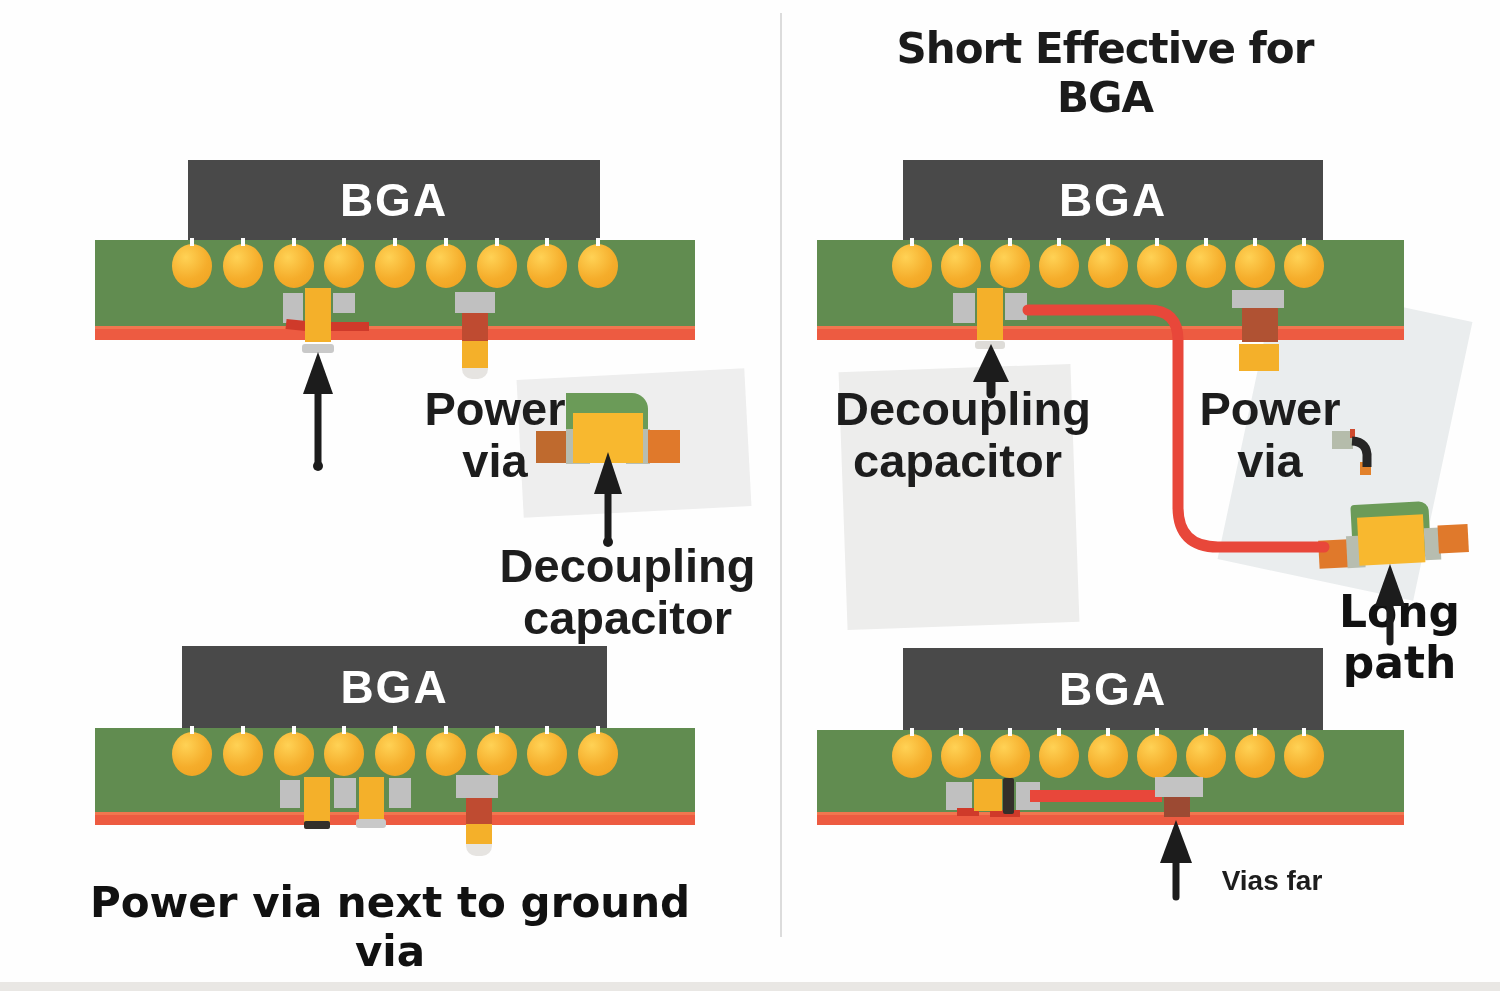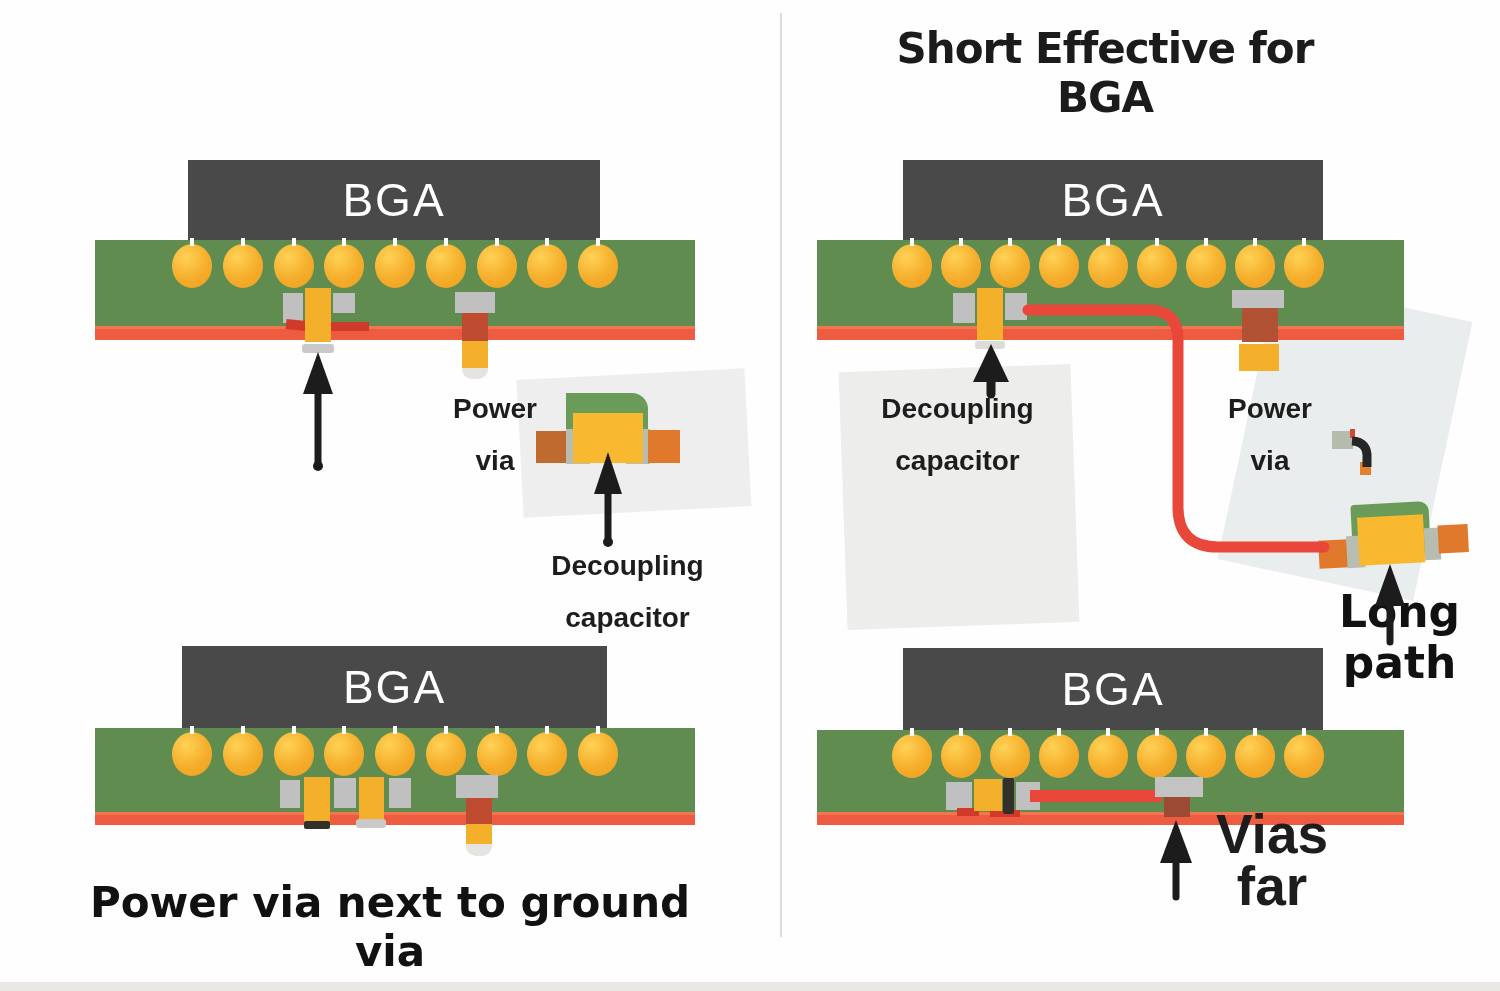--- a/index.html
+++ b/index.html
@@ -6,21 +6,21 @@
   .canvas{position:relative;width:1500px;height:991px;background:#fefefe;overflow:hidden;
           font-family:"Liberation Sans",sans-serif;}
   .divider{position:absolute;left:780px;top:13px;width:2px;height:924px;background:#dcdcdc;}
   .bottom-strip{position:absolute;left:0;top:982px;width:1500px;height:9px;background:#e9e7e4;}
 
   
   .backdrop{position:absolute;background:#eeeeee;}
 
   
   .chip{position:absolute;background:#494949;display:flex;align-items:center;justify-content:center;
-        color:#fff;font-weight:normal;font-size:46px;letter-spacing:2px;}
+        color:#fff;font-weight:bold;font-size:46px;letter-spacing:2px;}
   .board{position:absolute;background:#618c50;}
   .board .plane{position:absolute;left:0;bottom:0;width:100%;background:#ed5b41;border-top:3px solid #f1764f;box-sizing:border-box;}
 
   
   .balls{position:absolute;display:flex;justify-content:space-between;}
   .ball{position:relative;width:40px;height:44px;border-radius:50%;
         background:radial-gradient(circle at 35% 30%, #ffd255 0%, #f5ad2b 55%, #eda01f 100%);}
   .ball::after{content:"";position:absolute;top:-6px;left:18px;width:4px;height:8px;background:#ffffff;}
 
   
@@ -41,21 +41,21 @@
   .cgray{position:absolute;background:#b7bdb0;}
   .elbow-sq{position:absolute;background:#b5bcab;}
   .elbow-red{position:absolute;background:#cf4a2f;}
   .elbow-or{position:absolute;background:#e2812b;}
 
   
   .title{position:absolute;color:#1b1b1b;text-align:center;font-weight:bold;}
   .title-left{left:170px;top:24px;width:460px;font-size:46px;}
   .title-right{left:845px;top:24px;width:520px;font-size:42px;letter-spacing:-1px;
                font-family:"DejaVu Sans",sans-serif;}
-  .lbl{position:absolute;color:#1d1d1d;font-weight:bold;font-size:28px;text-align:center;line-height:52px;}
+  .lbl{position:absolute;color:#1d1d1d;font-weight:bold;font-size:47px;text-align:center;line-height:52px;}
   .caption{position:absolute;color:#111;font-family:"DejaVu Sans",sans-serif;font-weight:bold;text-align:center;}
   .caption-left{left:55px;top:878px;width:670px;font-size:42px;}
   .caption-long{left:1292px;top:586px;width:215px;font-size:44px;}
 
   .overlay{position:absolute;left:0;top:0;pointer-events:none;}
   .overlay .arrow{fill:#1c1c1c;stroke:none;}
   .overlay .shaft{stroke:#1c1c1c;stroke-width:7;stroke-linecap:round;}
   .overlay .trace{stroke:#e8473a;stroke-width:11;fill:none;stroke-linecap:round;}
   .overlay .elbow{stroke:#262626;stroke-width:9;fill:none;}
 </style>
@@ -216,21 +216,21 @@
   <div class="red-accent" style="left:957px;top:808px;width:22px;height:8px;"></div>
   <div class="red-accent" style="left:990px;top:810px;width:30px;height:7px;"></div>
   <div class="via-y" style="left:974px;top:779px;width:28px;height:32px;"></div>
   <div class="cap-dark" style="left:1003px;top:778px;width:11px;height:36px;"></div>
   <div class="pad" style="left:1016px;top:782px;width:24px;height:28px;"></div>
 
   <div class="red-accent" style="left:1030px;top:790px;width:132px;height:12px;background:#e8473a;"></div>
   <div class="pad" style="left:1155px;top:777px;width:48px;height:20px;background:#c3c3c3;"></div>
   <div class="via-br" style="left:1164px;top:797px;width:26px;height:20px;background:#9c4a33;"></div>
 
-  <div class="lbl" style="left:1192px;top:808px;width:160px;font-size:55px;">Vias far</div>
+  <div class="lbl" style="left:1192px;top:855px;width:160px;font-size:28px;">Vias far</div>
 
   <svg class="overlay" width="1500" height="991" viewBox="0 0 1500 991">
     <path class="trace" d="M1028,310 L1148,310 Q1178,310 1178,340 L1178,507 Q1178,547 1218,547 L1324,547"></path>
     <path class="elbow" d="M1352,441 q16,1 15,17 l0,9"></path>
 
     <g>
       <circle cx="318" cy="466" r="5" fill="#1c1c1c"></circle>
       <line class="shaft" x1="318" y1="466" x2="318" y2="390"></line>
       <polygon class="arrow" points="318,352 303,394 333,394"></polygon>
     </g>

